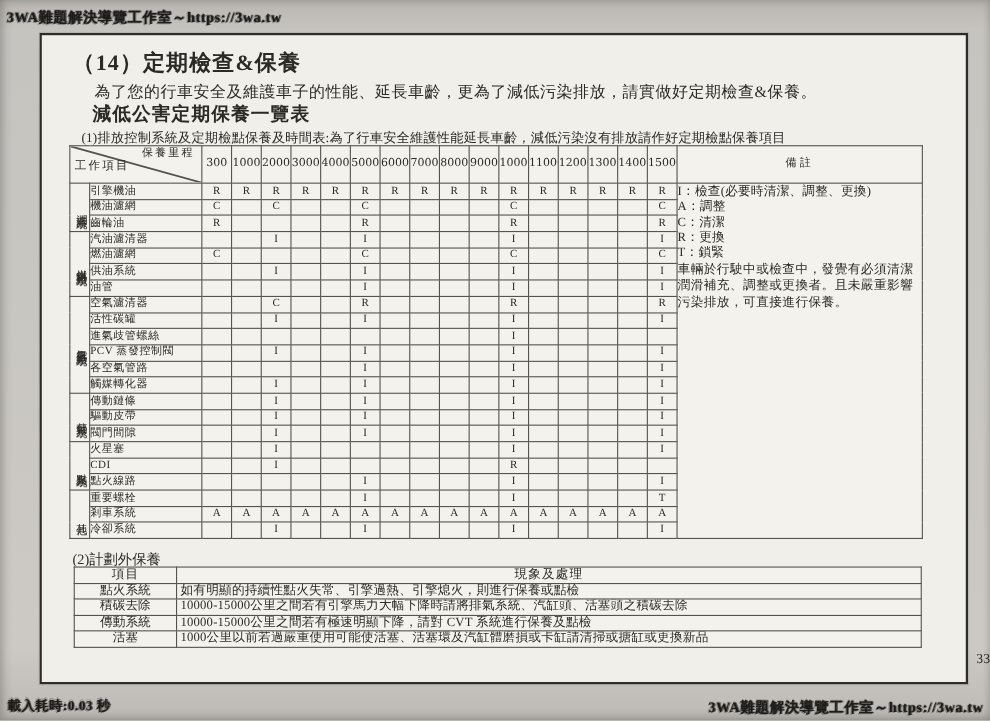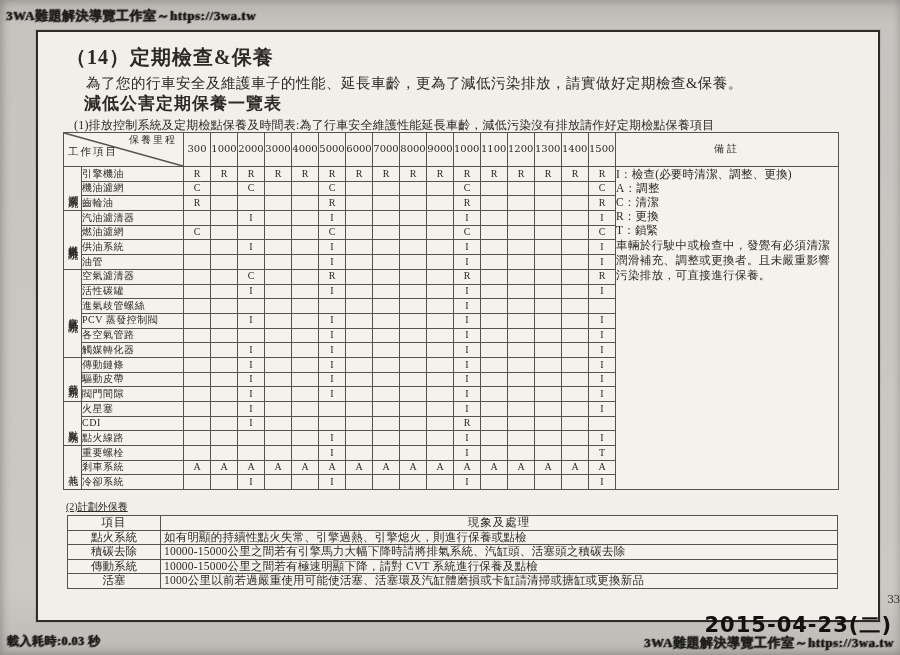--- a/index.html
+++ b/index.html
@@ -57,21 +57,21 @@
     text-align:center;vertical-align:middle;
     writing-mode:vertical-rl;text-orientation:upright;
     font-size:9.5px;letter-spacing:1px;padding:1px 0;
   }
   .name-cell{padding:1px 2px 1px 4px;font-size:10px;letter-spacing:.5px;height:13.7px;white-space:nowrap;}
   .val-cell{text-align:center;font-size:10px;}
   .remark-cell{vertical-align:top;padding:2px 3px;}
   .legend-line{font-size:11.5px;line-height:1.22;letter-spacing:.2px;white-space:nowrap;}
   .legend-note{font-size:11.5px;line-height:1.28;margin-top:1px;letter-spacing:.4px;}
 
-  .extra-title{position:absolute;left:66px;top:500px;font-size:10px;text-decoration:underline;}
+  .extra-title{position:absolute;left:66px;top:500px;font-size:13px;}
   .extra-table{position:absolute;left:67px;top:515px;width:771px;background:#f4f2ec;}
   .extra-table td,.extra-table th{
     border:1px solid #56534e;padding:0 3px;font-weight:normal;
     font-size:11.5px;line-height:1.1;height:13.5px;white-space:nowrap;overflow:hidden;
   }
   .extra-table .col-item{width:86px;text-align:center;}
   .extra-table th{text-align:center;letter-spacing:1px;}
   .extra-table td.desc{text-align:left;letter-spacing:.2px;}
 
   .page-num{position:absolute;left:0;right:0;top:592px;text-align:right;font-size:12.5px;}
@@ -604,18 +604,17 @@
         </tr>
         <tr>
           <td class="col-item">活塞</td>
           <td class="desc">1000公里以前若過嚴重使用可能使活塞、活塞環及汽缸體磨損或卡缸請清掃或搪缸或更換新品</td>
         </tr>
       </tbody>
   </table>
 
   <div class="page-num">33</div>
 
-  <div class="footer-date">2015-04-23(二)</div>
   <div class="wm wm-bottom">3WA難題解決導覽工作室～https://3wa.tw</div>
   <div class="wm wm-load">載入耗時:0.03 秒</div>
 
   <div class="edge-shade"></div>
 </div>
 
 </body></html>

